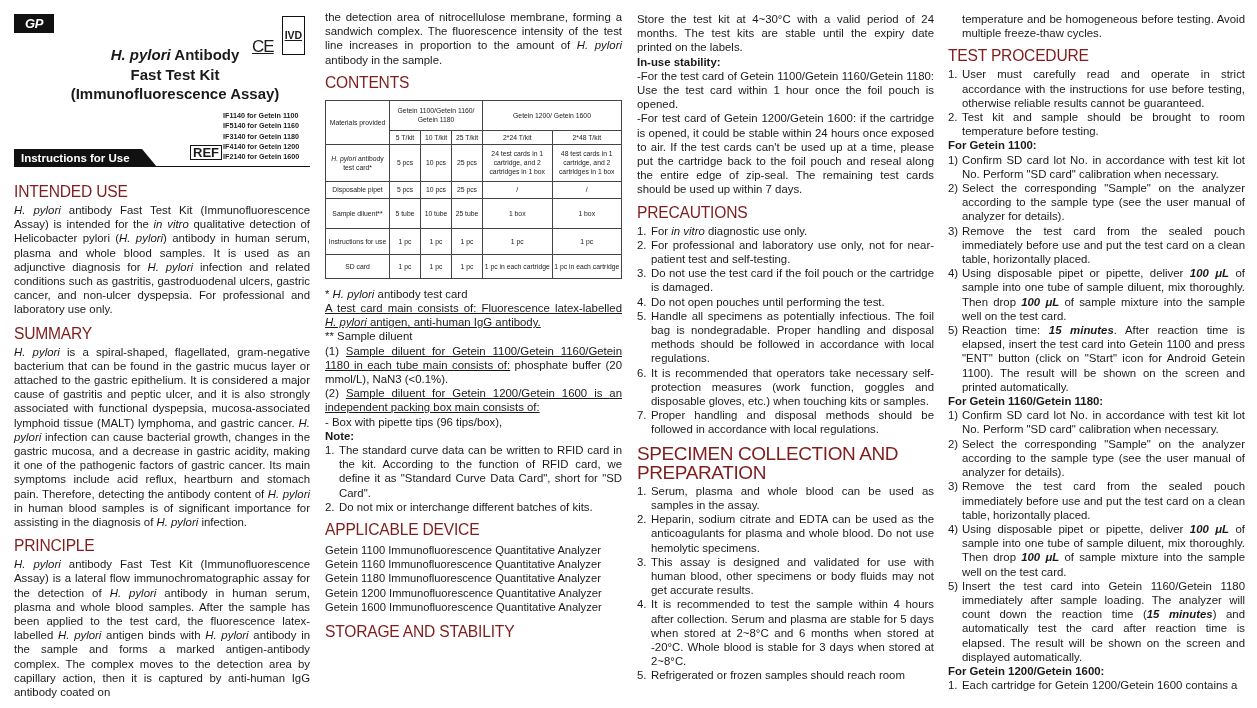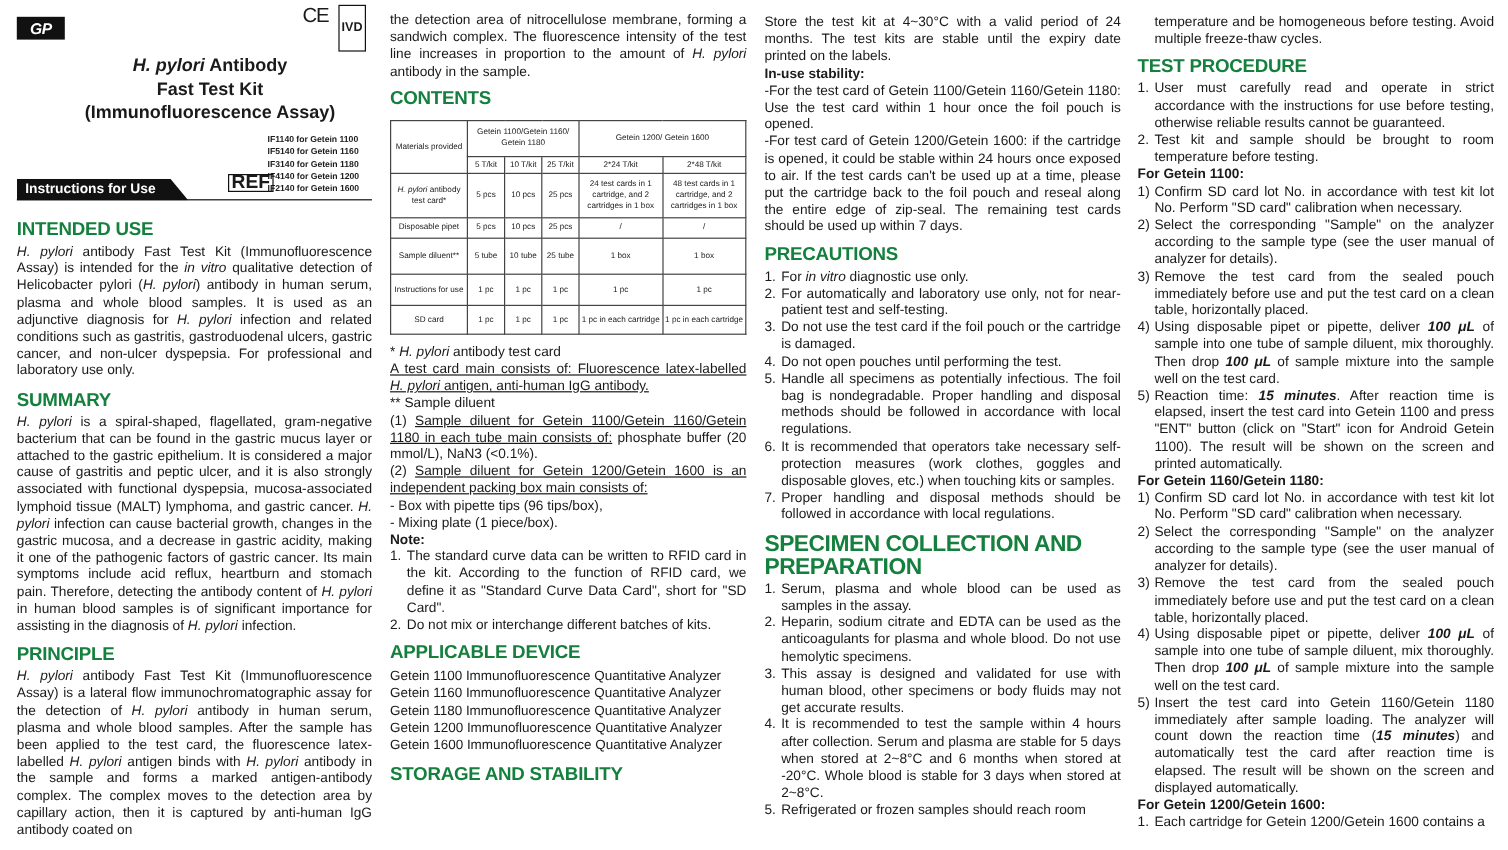--- a/index.html
+++ b/index.html
@@ -3,36 +3,36 @@
 <meta charset="utf-8">
 <style>
   * { box-sizing: border-box; margin: 0; padding: 0; }
   html, body { width: 1257px; height: 708px; background: #ffffff; overflow: hidden; }
   body { font-family: "Liberation Sans", sans-serif; color: #1a1a1a; font-size: 11.4px; line-height: 14.2px; position: relative; }
   .col { position: absolute; top: 0; }
   #col2 { left: 325px; width: 297px; }
   #col3 { left: 637px; width: 297px; }
   #col4 { left: 948px; width: 297px; }
   .just { text-align: justify; }
-  h2 { font-size: 15.6px; font-weight: bold; line-height: 19px; letter-spacing: -0.2px; margin-top: 5px; margin-bottom: 2px; color: #15803d; }
+  h2 { font-size: 15.6px; font-weight: normal; line-height: 19px; letter-spacing: -0.2px; margin-top: 5px; margin-bottom: 2px; color: #7f1d1d; }
   .bold { font-weight: bold; }
   .it { font-style: italic; }
   .ul { text-decoration: underline; }
   ol.num { list-style: none; }
   ol.num li { position: relative; padding-left: 14px; text-align: justify; }
   ol.num li .n { position: absolute; left: 0; top: 0; }
   ol.paren li { padding-left: 14px; }
   
   .logo { position: absolute; left: 14px; top: 14px; width: 40px; height: 19px; background: #111; color: #fff; font-weight: bold; font-style: italic; font-size: 13px; line-height: 19px; text-align: center; letter-spacing: -0.5px; }
-  .marks { position: absolute; left: 252px; top: 4px; display: flex; align-items: flex-start; gap: 8px; }
+  .marks { position: absolute; left: 252px; top: 16px; display: flex; align-items: flex-end; gap: 8px; text-decoration: underline; }
   .ce { font-size: 17px; font-weight: normal; letter-spacing: -1px; line-height: 17px; }
   .ivd { border: 1.3px solid #111; font-size: 10.5px; font-weight: bold; padding: 12px 2px; line-height: 13px; }
   .title { position: absolute; left: 40px; top: 45px; width: 270px; text-align: center; font-size: 15px; font-weight: bold; line-height: 19.5px; }
   .refs { position: absolute; left: 223px; top: 111px; font-size: 7.2px; font-weight: bold; line-height: 10.3px; }
-  .refbox { position: absolute; left: 190px; top: 145px; border: 1.3px solid #111; font-size: 16px; font-weight: bold; padding: 0 2px; line-height: 13px; }
+  .refbox { position: absolute; left: 190px; top: 145px; border: 1.3px solid #111; font-size: 13px; font-weight: bold; padding: 0 2px; line-height: 13px; }
   .ifu-bar { position: absolute; left: 14px; top: 149px; width: 143px; height: 18px; background: #111; color: #fff; font-weight: bold; font-size: 11.5px; line-height: 18px; padding-left: 7px; clip-path: polygon(0 0, 128px 0, 143px 18px, 0 18px); }
   .ifu-line { position: absolute; left: 14px; top: 166px; width: 296px; height: 1.4px; background: #111; }
   #col1-body { position: absolute; left: 14px; top: 177px; width: 296px; }
   
   table.contents { border-collapse: collapse; width: 297px; font-size: 6.8px; line-height: 9px; text-align: center; margin-top: 8px; margin-bottom: 8px; }
   table.contents td, table.contents th { border: 1px solid #444; padding: 1px 1px; font-weight: normal; vertical-align: middle; }
   table.contents .hdr-row td { height: 30px; }
   table.contents .sub-row td { height: 14px; }
   .ital-cell { font-style: italic; }
   .dev-list div { font-size: 11.2px; line-height: 14.2px; }
@@ -141,21 +141,20 @@
     <span>A test card main consists of: Fluorescence latex-labelled </span><span class="it">H. pylori</span><span> antigen, anti-human IgG antibody.</span>
   </div>
   <div>** Sample diluent</div>
   <div class="just">
     <span>(1) </span><span class="ul">Sample diluent for Getein 1100/Getein 1160/Getein 1180 in each tube main consists of:</span><span> phosphate buffer (20 mmol/L), NaN3 (&lt;0.1%).</span>
   </div>
   <div class="just">
     <span>(2) </span><span class="ul">Sample diluent for Getein 1200/Getein 1600 is an independent packing box main consists of:</span>
   </div>
   <div>- Box with pipette tips (96 tips/box),</div>
-  <div>- Mixing plate (1 piece/box).</div>
   <div class="bold">Note:</div>
   <ol class="num">
     <li><span class="n">1.</span><span>The standard curve data can be written to RFID card in the kit. According to the function of RFID card, we define it as "Standard Curve Data Card", short for "SD Card".</span></li>
     <li><span class="n">2.</span><span>Do not mix or interchange different batches of kits.</span></li>
   </ol>
 
   <h2 style="margin-top:6px;margin-bottom:4px">APPLICABLE DEVICE</h2>
   <div class="dev-list">
     <div>Getein 1100 Immunofluorescence Quantitative Analyzer</div>
     <div>Getein 1160 Immunofluorescence Quantitative Analyzer</div>
@@ -169,25 +168,25 @@
 
 <div id="col3" class="col" style="top:12px">
   <div class="just">Store the test kit at 4~30°C with a valid period of 24 months. The test kits are stable until the expiry date printed on the labels.</div>
   <div class="bold">In-use stability:</div>
   <div class="just">-For the test card of Getein 1100/Getein 1160/Getein 1180: Use the test card within 1 hour once the foil pouch is opened.</div>
   <div class="just">-For test card of Getein 1200/Getein 1600: if the cartridge is opened, it could be stable within 24 hours once exposed to air. If the test cards can't be used up at a time, please put the cartridge back to the foil pouch and reseal along the entire edge of zip-seal. The remaining test cards should be used up within 7 days.</div>
 
   <h2 style="margin-top:6px">PRECAUTIONS</h2>
   <ol class="num">
     <li><span class="n">1.</span><span>For </span><span class="it">in vitro</span><span> diagnostic use only.</span></li>
-    <li><span class="n">2.</span><span>For automatically and laboratory use only, not for near-patient test and self-testing.</span></li>
+    <li><span class="n">2.</span><span>For professional and laboratory use only, not for near-patient test and self-testing.</span></li>
     <li><span class="n">3.</span><span>Do not use the test card if the foil pouch or the cartridge is damaged.</span></li>
     <li><span class="n">4.</span><span>Do not open pouches until performing the test.</span></li>
     <li><span class="n">5.</span><span>Handle all specimens as potentially infectious. The foil bag is nondegradable. Proper handling and disposal methods should be followed in accordance with local regulations.</span></li>
-    <li><span class="n">6.</span><span>It is recommended that operators take necessary self-protection measures (work clothes, goggles and disposable gloves, etc.) when touching kits or samples.</span></li>
+    <li><span class="n">6.</span><span>It is recommended that operators take necessary self-protection measures (work function, goggles and disposable gloves, etc.) when touching kits or samples.</span></li>
     <li><span class="n">7.</span><span>Proper handling and disposal methods should be followed in accordance with local regulations.</span></li>
   </ol>
 
   <h2 style="margin-top:7px;font-size:19px;letter-spacing:-0.4px">SPECIMEN COLLECTION AND PREPARATION</h2>
   <ol class="num">
     <li><span class="n">1.</span><span>Serum, plasma and whole blood can be used as samples in the assay.</span></li>
     <li><span class="n">2.</span><span>Heparin, sodium citrate and EDTA can be used as the anticoagulants for plasma and whole blood. Do not use hemolytic specimens.</span></li>
     <li><span class="n">3.</span><span>This assay is designed and validated for use with human blood, other specimens or body fluids may not get accurate results.</span></li>
     <li><span class="n">4.</span><span>It is recommended to test the sample within 4 hours after collection. Serum and plasma are stable for 5 days when stored at 2~8°C and 6 months when stored at -20°C. Whole blood is stable for 3 days when stored at 2~8°C.</span></li>
     <li><span class="n">5.</span><span>Refrigerated or frozen samples should reach room</span></li>

